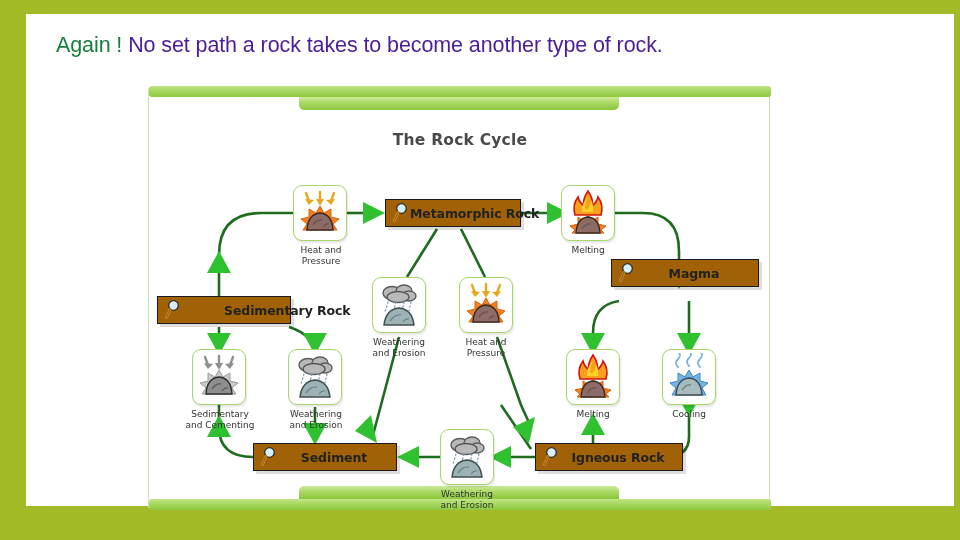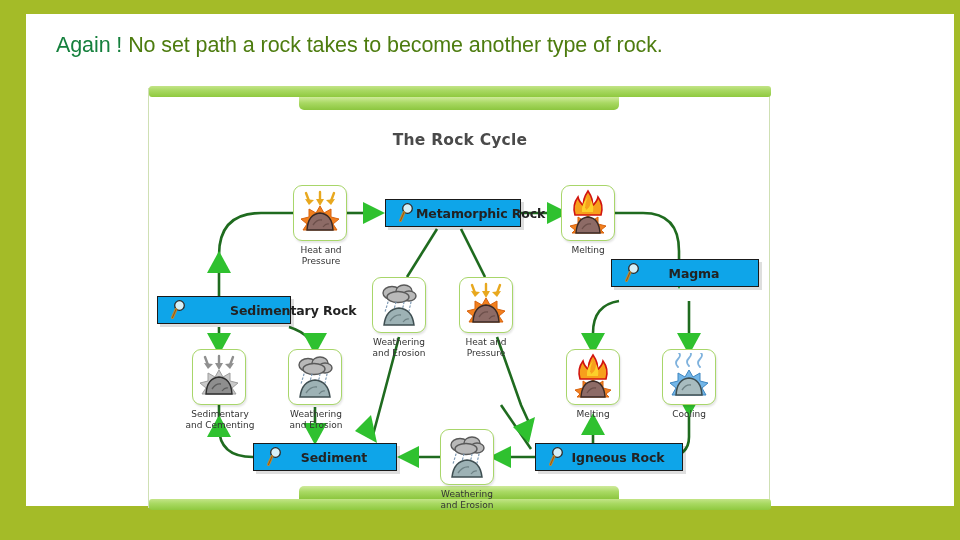--- a/index.html
+++ b/index.html
@@ -41,21 +41,21 @@
   #title {
     position: absolute;
     left: 56px; top: 30px;
     width: 860px;
     font-size: 21.5px;
     line-height: 30px;
     white-space: nowrap;
     letter-spacing: -0.1px;
   }
   #title .again { color: #15803d; }
-  #title .rest  { color: #4d7c0f; }
+  #title .rest  { color: #4c1d95; }
 
   
   #card {
     position: absolute;
     left: 148px; top: 88px;
     width: 622px; height: 420px;
     background: #ffffff;
     border: 1px solid #cfe0b4;
   }
   .bar {
@@ -88,27 +88,27 @@
     font-size: 15.5px;
     font-weight: bold;
     color: #4a4a4a;
     font-family: "DejaVu Sans", sans-serif;
     letter-spacing: 0.2px;
   }
 
   
   .labelbox {
     position: absolute;
-    background: #0ea5e9;
+    background: #a16207;
     border: 1.4px solid #1a1a1a;
     box-shadow: 3px 3px 0 rgba(0,0,0,0.13);
     display: flex;
     align-items: center;
     height: 28px;
-    padding: 0 12px;
+    padding: 0 6px;
     z-index: 6;
   }
   .labelbox .lbl-text {
     flex: 1;
     text-align: center;
     font-size: 12.5px;
     font-weight: bold;
     color: #222;
     font-family: "DejaVu Sans", sans-serif;
     white-space: nowrap;

